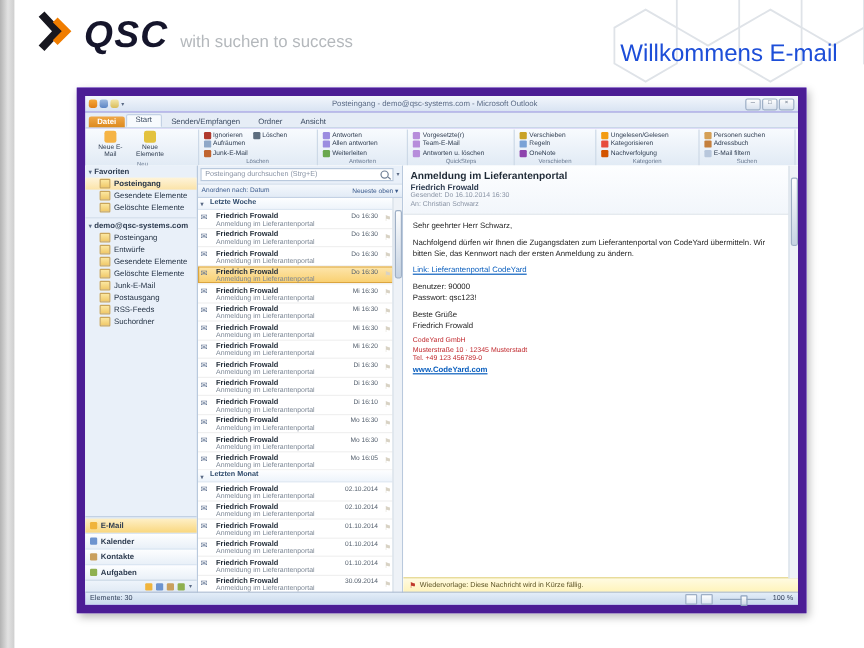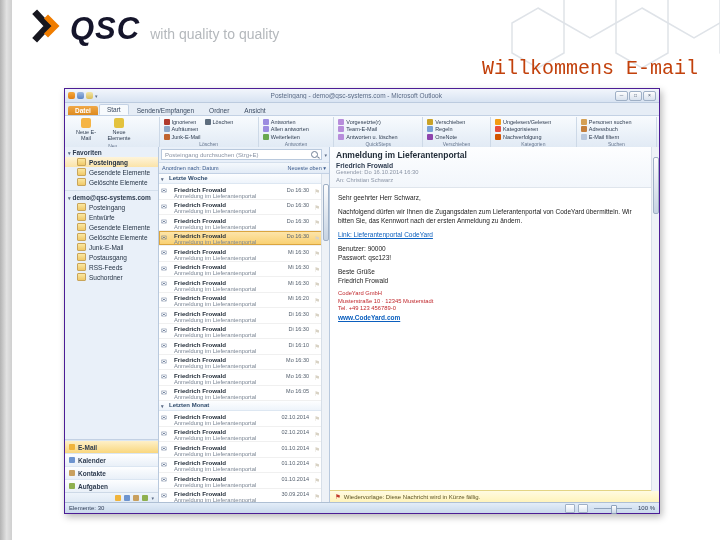--- a/index.html
+++ b/index.html
@@ -6,24 +6,24 @@
   .slide{position:relative;width:720px;height:540px;background:#fff;overflow:hidden;
          font-family:"Liberation Sans",sans-serif;color:#222;}
   .side-bar{position:absolute;left:0;top:0;width:12px;height:540px;
             background:linear-gradient(to right,#b3b3b3,#e2e2e2 55%,#cfcfcf);}
   .hex{position:absolute;right:0;top:0;pointer-events:none;}
   
   .logo-row{position:absolute;left:28px;top:8px;display:flex;align-items:flex-end;}
   .logo-ico{margin-right:6px;margin-bottom:2px;}
   .logo-text{font-size:31px;font-weight:bold;font-style:italic;color:#15152b;letter-spacing:1px;line-height:34px;}
   .logo-tag{font-size:14px;color:#b4b8bc;margin-left:10px;padding-bottom:4px;}
-  .slide-title{position:absolute;top:57px;right:22px;font-size:20px;color:#c2410c;font-family:Liberation Mono, monospace;}
+  .slide-title{position:absolute;top:34px;right:22px;font-size:20px;color:#1d4ed8;}
   .footer{position:absolute;left:30px;bottom:12px;font-size:9.5px;color:#8f9296;}
   
-  .olk{position:absolute;left:64px;top:88px;width:594px;height:424px;border:1px solid #4c1d95;
+  .olk{position:absolute;left:64px;top:73px;width:594px;height:424px;border:7px solid #4c1d95;
        background:#8b5cf6;box-shadow:2px 3px 7px rgba(0,0,0,.28);font-size:7px;color:#1f2a36;}
   .tbar{height:13px;display:flex;align-items:center;padding:0 3px;gap:3px;
         background:linear-gradient(#f2f6fc,#d8e3f2);border-bottom:1px solid #bccbdf;}
   .qat{display:flex;align-items:center;gap:2px;}
   .qico{width:7px;height:7px;border-radius:2px;display:inline-block;}
   .qico.o{background:linear-gradient(#f6a93b,#e07e14);}
   .qico.b{background:linear-gradient(#9db9e0,#5b84c4);}
   .qico.y{background:linear-gradient(#f3e6a8,#d9bd5a);}
   .qarr{font-size:5px;color:#5a6a85;line-height:6px;}
   .ttl{flex:1;text-align:center;font-size:6.5px;color:#5a6a85;white-space:nowrap;overflow:hidden;}
@@ -128,21 +128,21 @@
       <polygon points="306,8 332,23 332,53 306,68 280,53 280,23"></polygon>
     </g>
   </svg>
 
   <div class="logo-row">
     <svg class="logo-ico" width="36" height="36" viewBox="0 0 38 38">
       <path d="M7 4 L21 19 L7 34" fill="none" stroke="#17171f" stroke-width="7"></path>
       <path d="M19 9 L29 19 L19 29" fill="none" stroke="#f07d00" stroke-width="6"></path>
     </svg>
     <span class="logo-text">QSC</span>
-    <span class="logo-tag">with quality to quality</span>
+    <span class="logo-tag">with suchen to success</span>
   </div>
 
   <div class="slide-title">Willkommens E-mail</div>
 
   <div class="olk">
     <div class="tbar">
       <span class="qat">
         <span class="qico o"></span>
         <span class="qico b"></span>
         <span class="qico y"></span>

